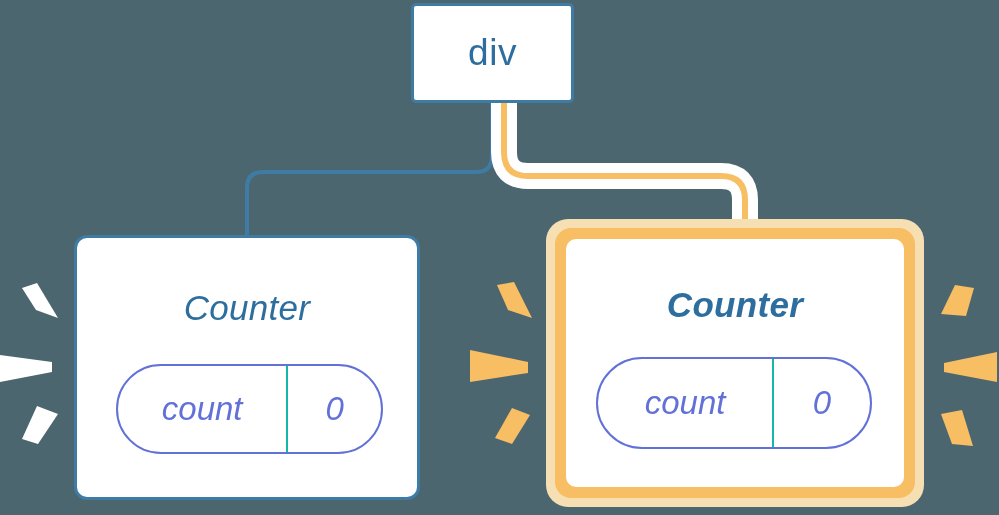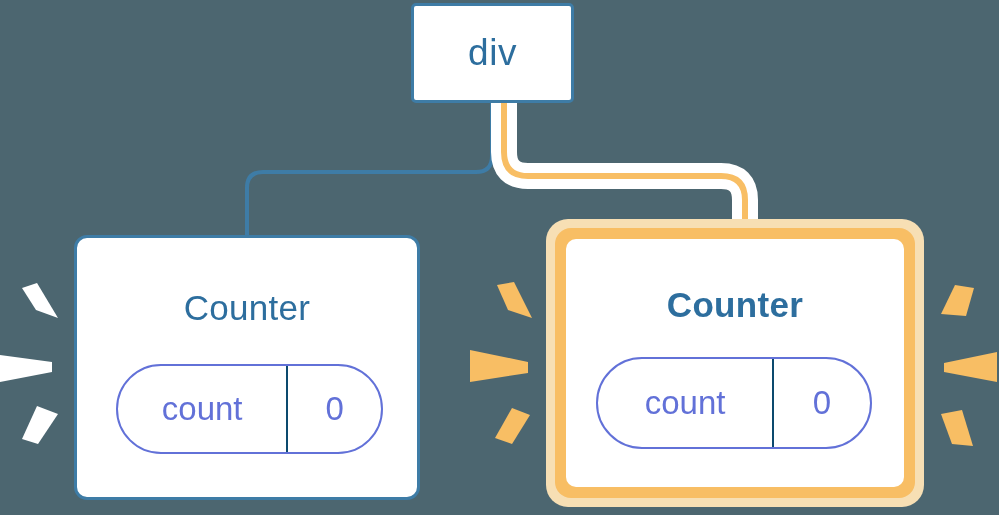--- a/index.html
+++ b/index.html
@@ -84,20 +84,21 @@
     box-sizing: border-box;
     background: #ffffff;
     border-radius: 10px;
     position: relative;
   }
 
   .counter-body {
     position: relative;
     width: 100%;
     height: 100%;
+    font-style: italic;
   }
   .node-title-counter {
     position: absolute;
     left: 0;
     right: 0;
     text-align: center;
     color: #2d6e9e;
     font-size: 35px;
     letter-spacing: .3px;
   }
@@ -128,21 +129,21 @@
   }
   .pill-key, .pill-val {
     display: flex;
     align-items: center;
     justify-content: center;
     color: #6271d8;
     font-size: 33px;
   }
   .pill-key {
     flex: 0 0 64%;
-    border-right: 2px solid #0c4a6e;
+    border-right: 2px solid #14b8a6;
   }
   .pill-val {
     flex: 1 1 auto;
   }
 </style>
 </head>
 <body>
 
 <div id="stage">
 

